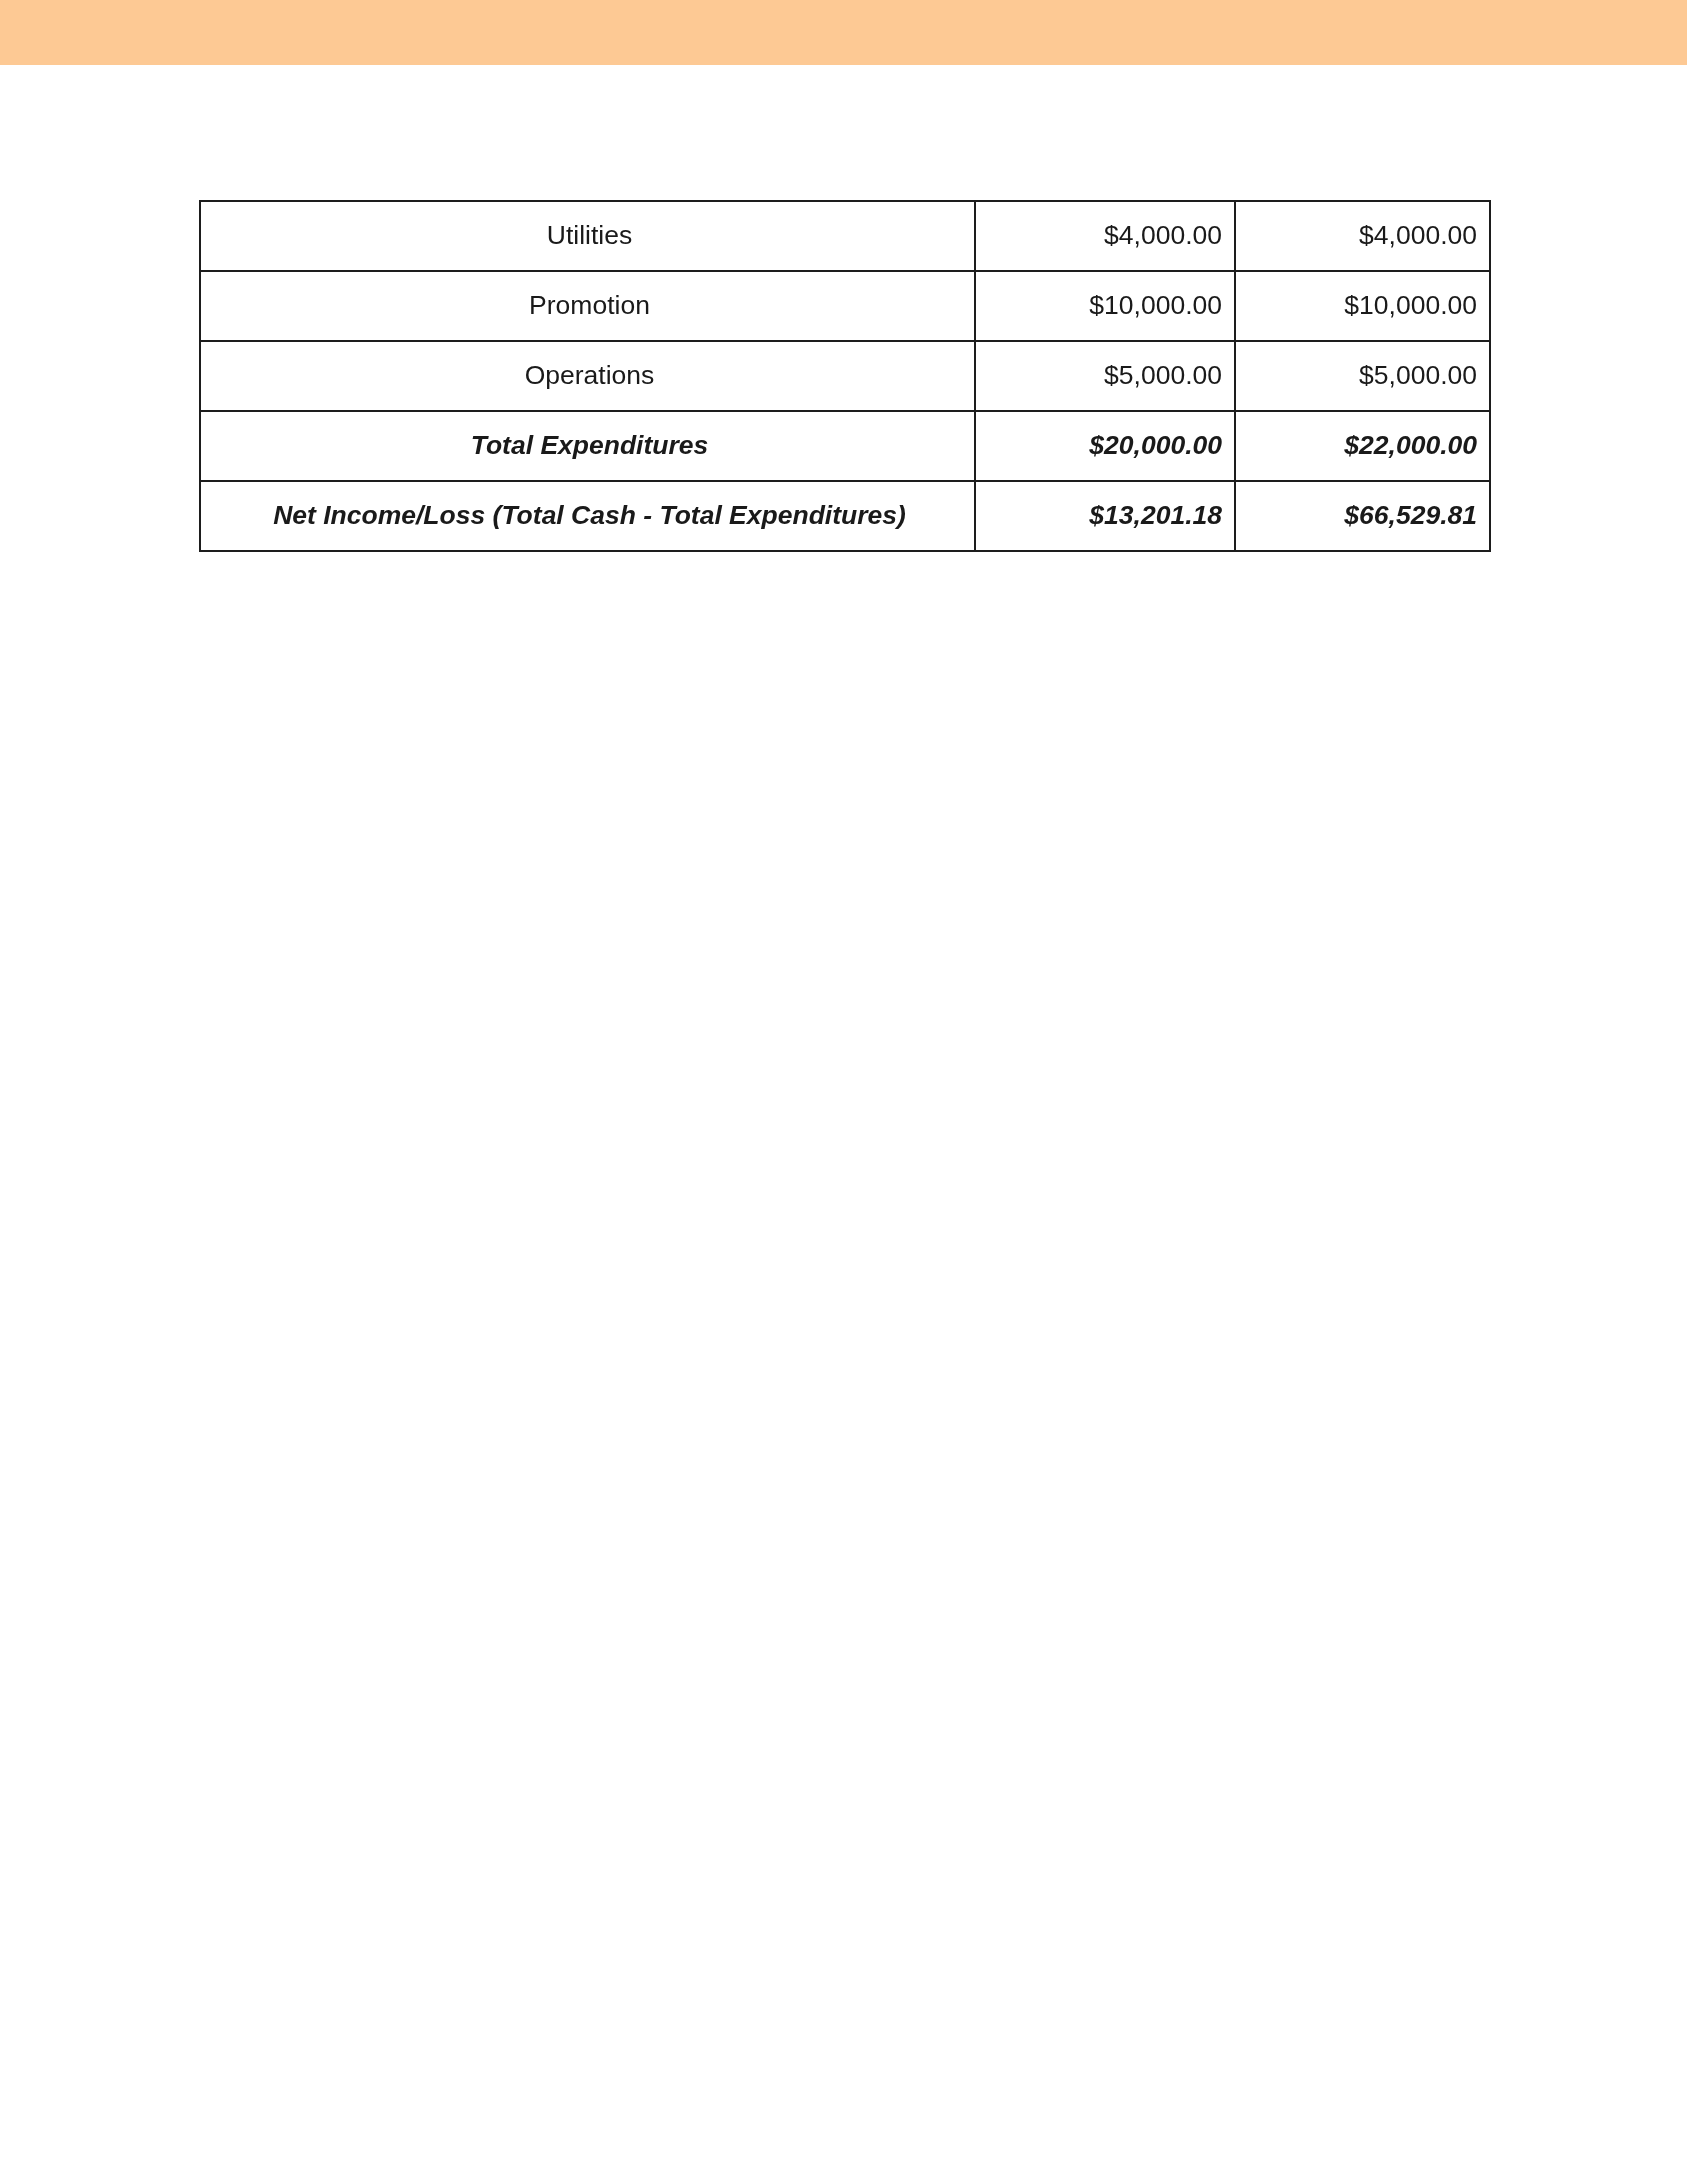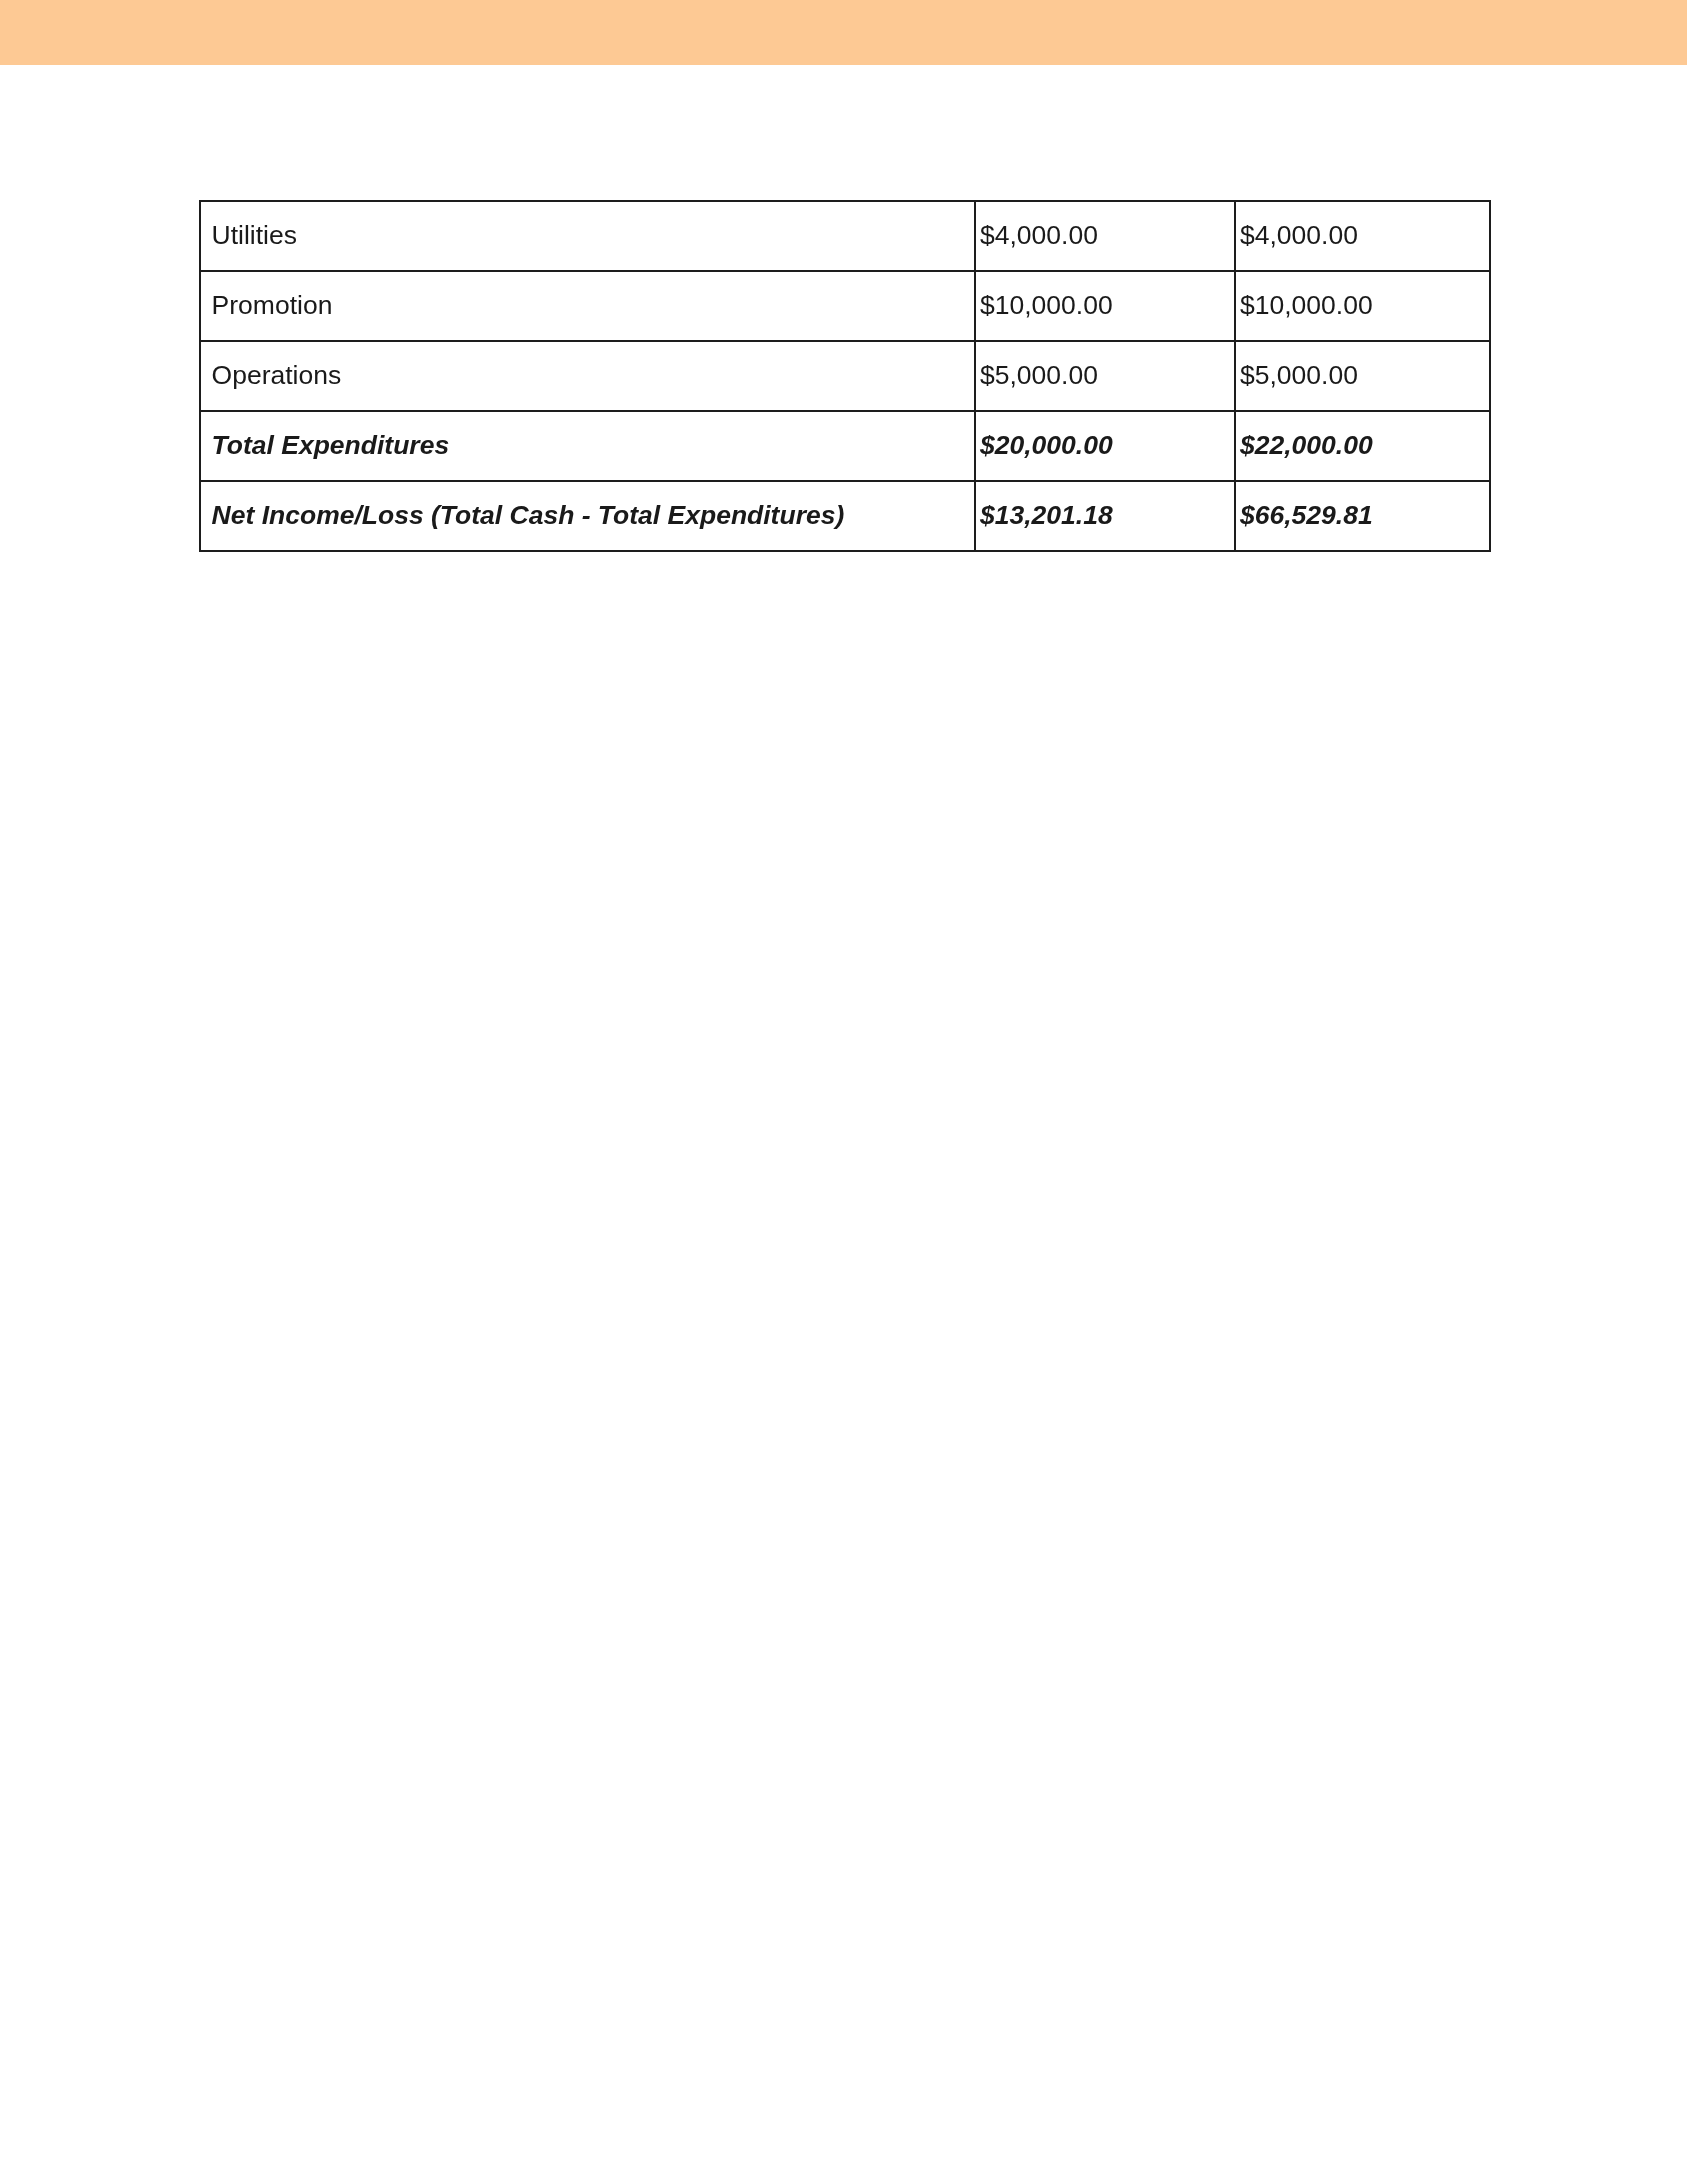--- a/index.html
+++ b/index.html
@@ -36,27 +36,27 @@
     line-height: 1.1;
     vertical-align: middle;
     background: #ffffff;
     overflow: hidden;
     white-space: nowrap;
   }
   table.budget tr {
     height: 70px;
   }
   td.label-cell {
-    text-align: left;
+    text-align: center;
     padding-left: 10.6px;
     padding-right: 6.6px;
   }
   td.amount-cell {
-    text-align: left;
-    padding: 0 4px;
+    text-align: right;
+    padding: 0 12px;
   }
   tr.bold-row td {
     font-weight: 700;
     font-style: italic;
   }
   .col-label  { width: 775px; }
   .col-amt1   { width: 260px; }
   .col-amt2   { width: 255px; }
 </style>
 </head>

